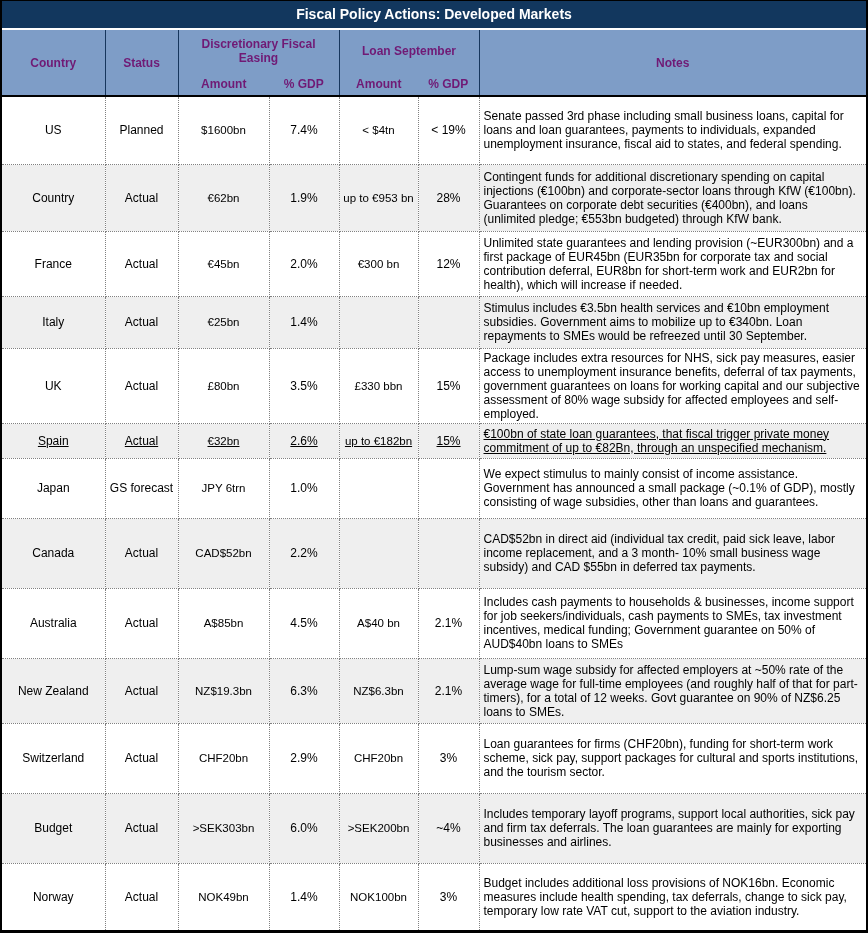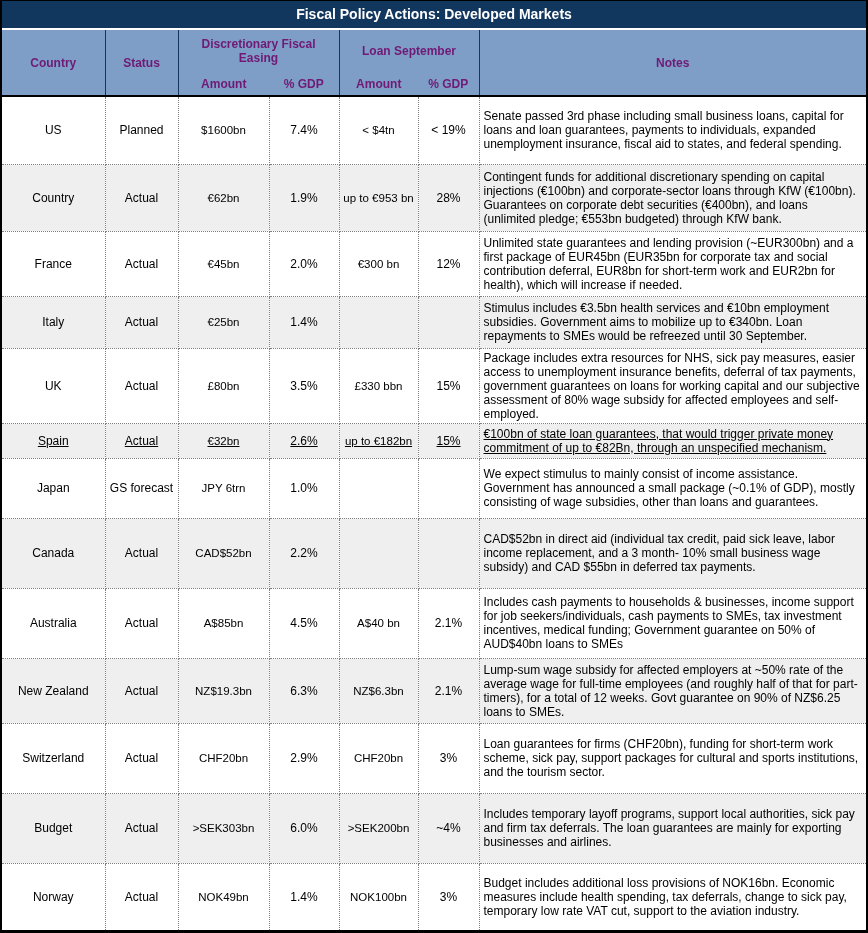--- a/index.html
+++ b/index.html
@@ -146,21 +146,21 @@
         <td>15%</td>
         <td class="notes">Package includes extra resources for NHS, sick pay measures, easier access to unemployment insurance benefits, deferral of tax payments, government guarantees on loans for working capital and our subjective assessment of 80% wage subsidy for affected employees and self-employed.</td>
       </tr>
       <tr style="height:35px;text-decoration:underline;">
         <td>Spain</td>
         <td>Actual</td>
         <td class="amt">€32bn</td>
         <td>2.6%</td>
         <td class="amt">up to €182bn</td>
         <td>15%</td>
-        <td class="notes">€100bn of state loan guarantees, that would trigger private money commitment of up to €82Bn, through an unspecified mechanism.</td>
+        <td class="notes">€100bn of state loan guarantees, that fiscal trigger private money commitment of up to €82Bn, through an unspecified mechanism.</td>
       </tr>
       <tr style="height:60px;">
         <td>Japan</td>
         <td>GS forecast</td>
         <td class="amt">JPY 6trn</td>
         <td>1.0%</td>
         <td class="amt"></td>
         <td></td>
         <td class="notes">We expect stimulus to mainly consist of income assistance. Government has announced a small package (~0.1% of GDP), mostly consisting of wage subsidies, other than loans and guarantees.</td>
       </tr>

